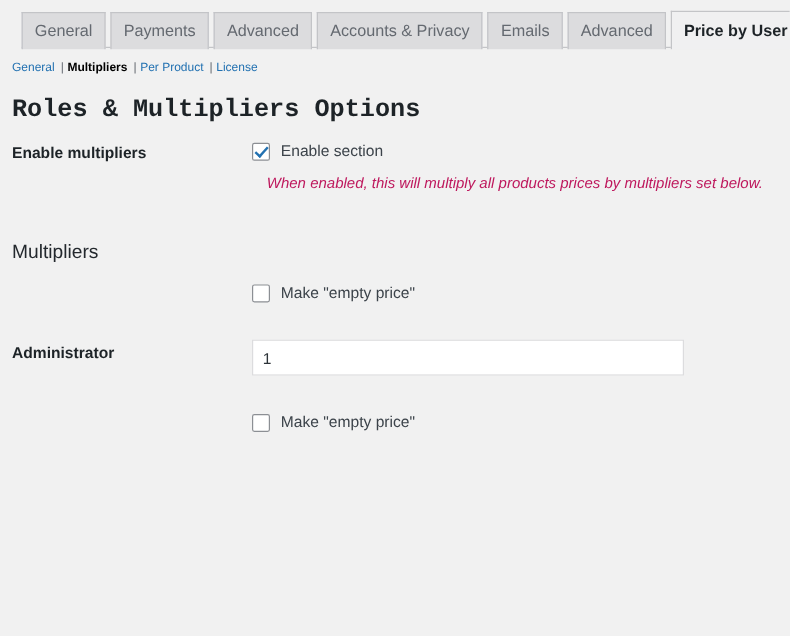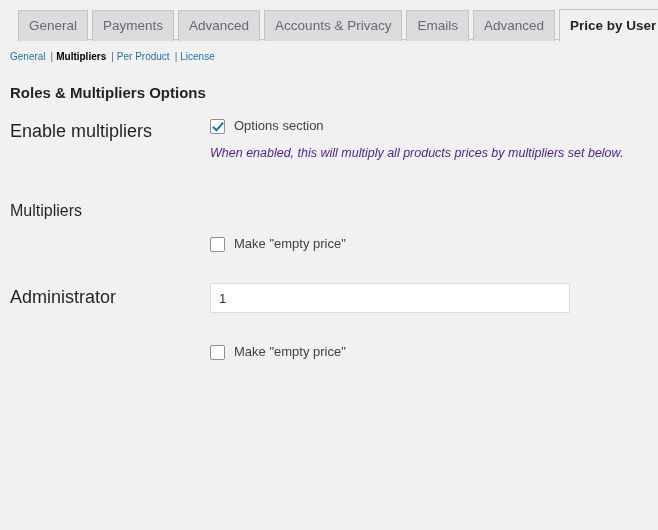--- a/index.html
+++ b/index.html
@@ -81,22 +81,22 @@
     font-weight: bold;
   }
   .subnav .sep {
     color: #646970;
     padding: 0 3px 0 5px;
   }
 
   
   h2.section-title {
     margin: 19px 0 0 10px;
-    font-family: Liberation Sans, sans-serif;
-    font-size: 15px;
+    font-family: Liberation Mono, monospace;
+    font-size: 21px;
     font-weight: bold;
     color: #1d2327;
     line-height: 18px;
   }
   h2.sub-section-title {
     margin: 0 0 0 10px;
     font-family: "Liberation Sans", sans-serif;
     font-size: 16px;
     font-weight: normal;
     color: #23282d;
@@ -106,22 +106,22 @@
   
   table.form-table {
     border-collapse: collapse;
     width: 658px;
     table-layout: fixed;
   }
   table.form-table th {
     width: 210px;
     text-align: left;
     vertical-align: top;
-    font-weight: 400;
-    font-size: 18px;
+    font-weight: 700;
+    font-size: 13px;
     color: #1d2327;
     padding: 18px 10px 18px 10px;
     line-height: 1.3;
     box-sizing: border-box;
   }
   table.form-table td {
     vertical-align: top;
     padding: 15px 10px 15px 0;
     line-height: 1.3;
     box-sizing: border-box;
@@ -133,22 +133,23 @@
   }
   .cb-line .cb-label {
     margin-left: 9px;
     font-size: 13px;
     color: #3c434a;
   }
   .desc {
     margin-top: 9px;
     font-style: italic;
     font-size: 12.5px;
-    color: #4c1d95;
+    color: #be185d;
     line-height: 1.45;
+    text-align: center;
   }
 
   
   .checkbox {
     width: 15px;
     height: 15px;
     min-width: 15px;
     background: #fff;
     border: 1px solid #8c8f94;
     border-radius: 2px;
@@ -201,21 +202,21 @@
 
 <h2 class="section-title">Roles &amp; Multipliers Options</h2>
 
 <table class="form-table">
   <tbody>
     <tr>
       <th>Enable multipliers</th>
       <td>
         <div class="cb-line">
           <span class="checkbox checked"></span>
-          <span class="cb-label">Options section</span>
+          <span class="cb-label">Enable section</span>
         </div>
         <div class="desc">When enabled, this will multiply all products prices by multipliers set below.</div>
       </td>
     </tr>
   </tbody>
 </table>
 
 <div style="height:24px"></div>
 <h2 class="sub-section-title">Multipliers</h2>
 

